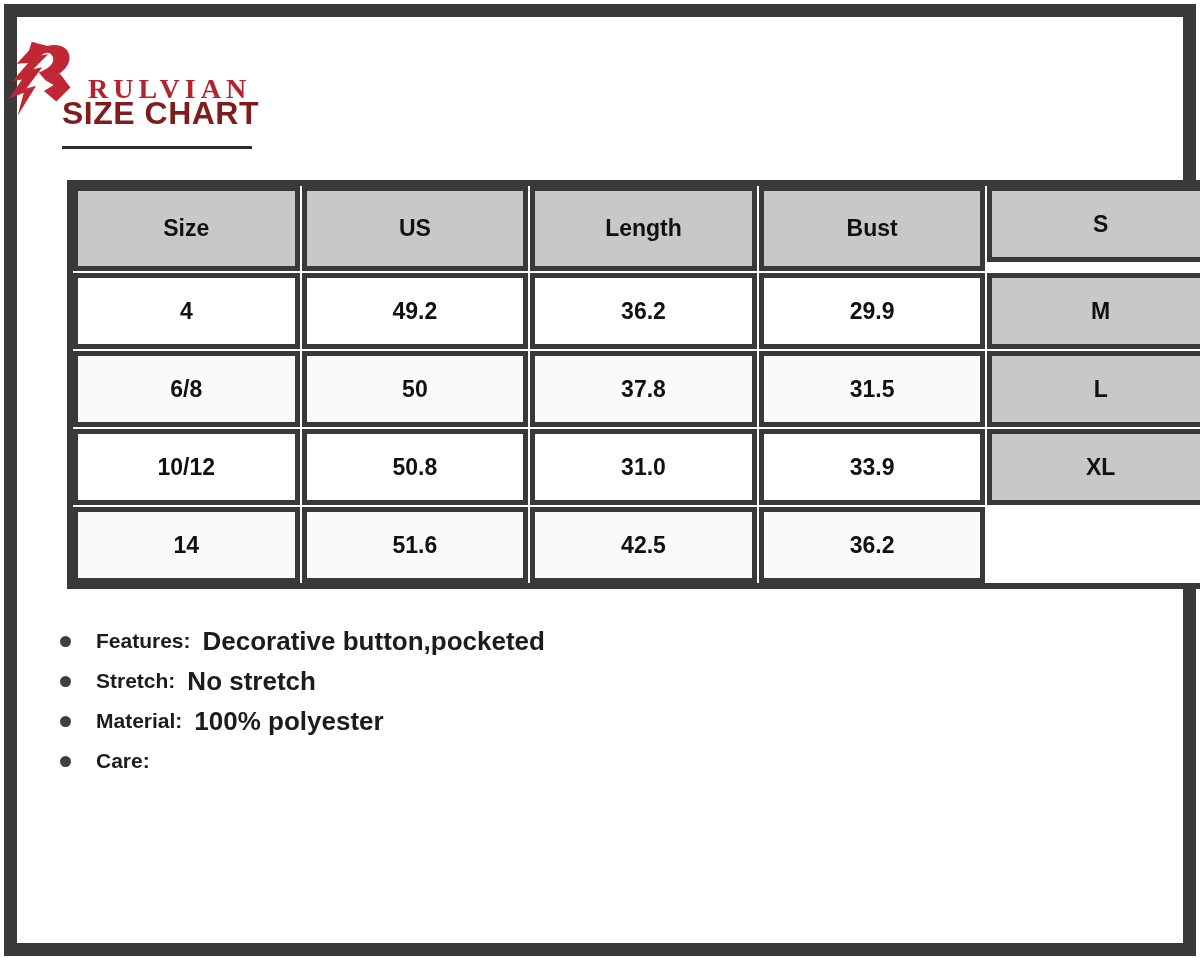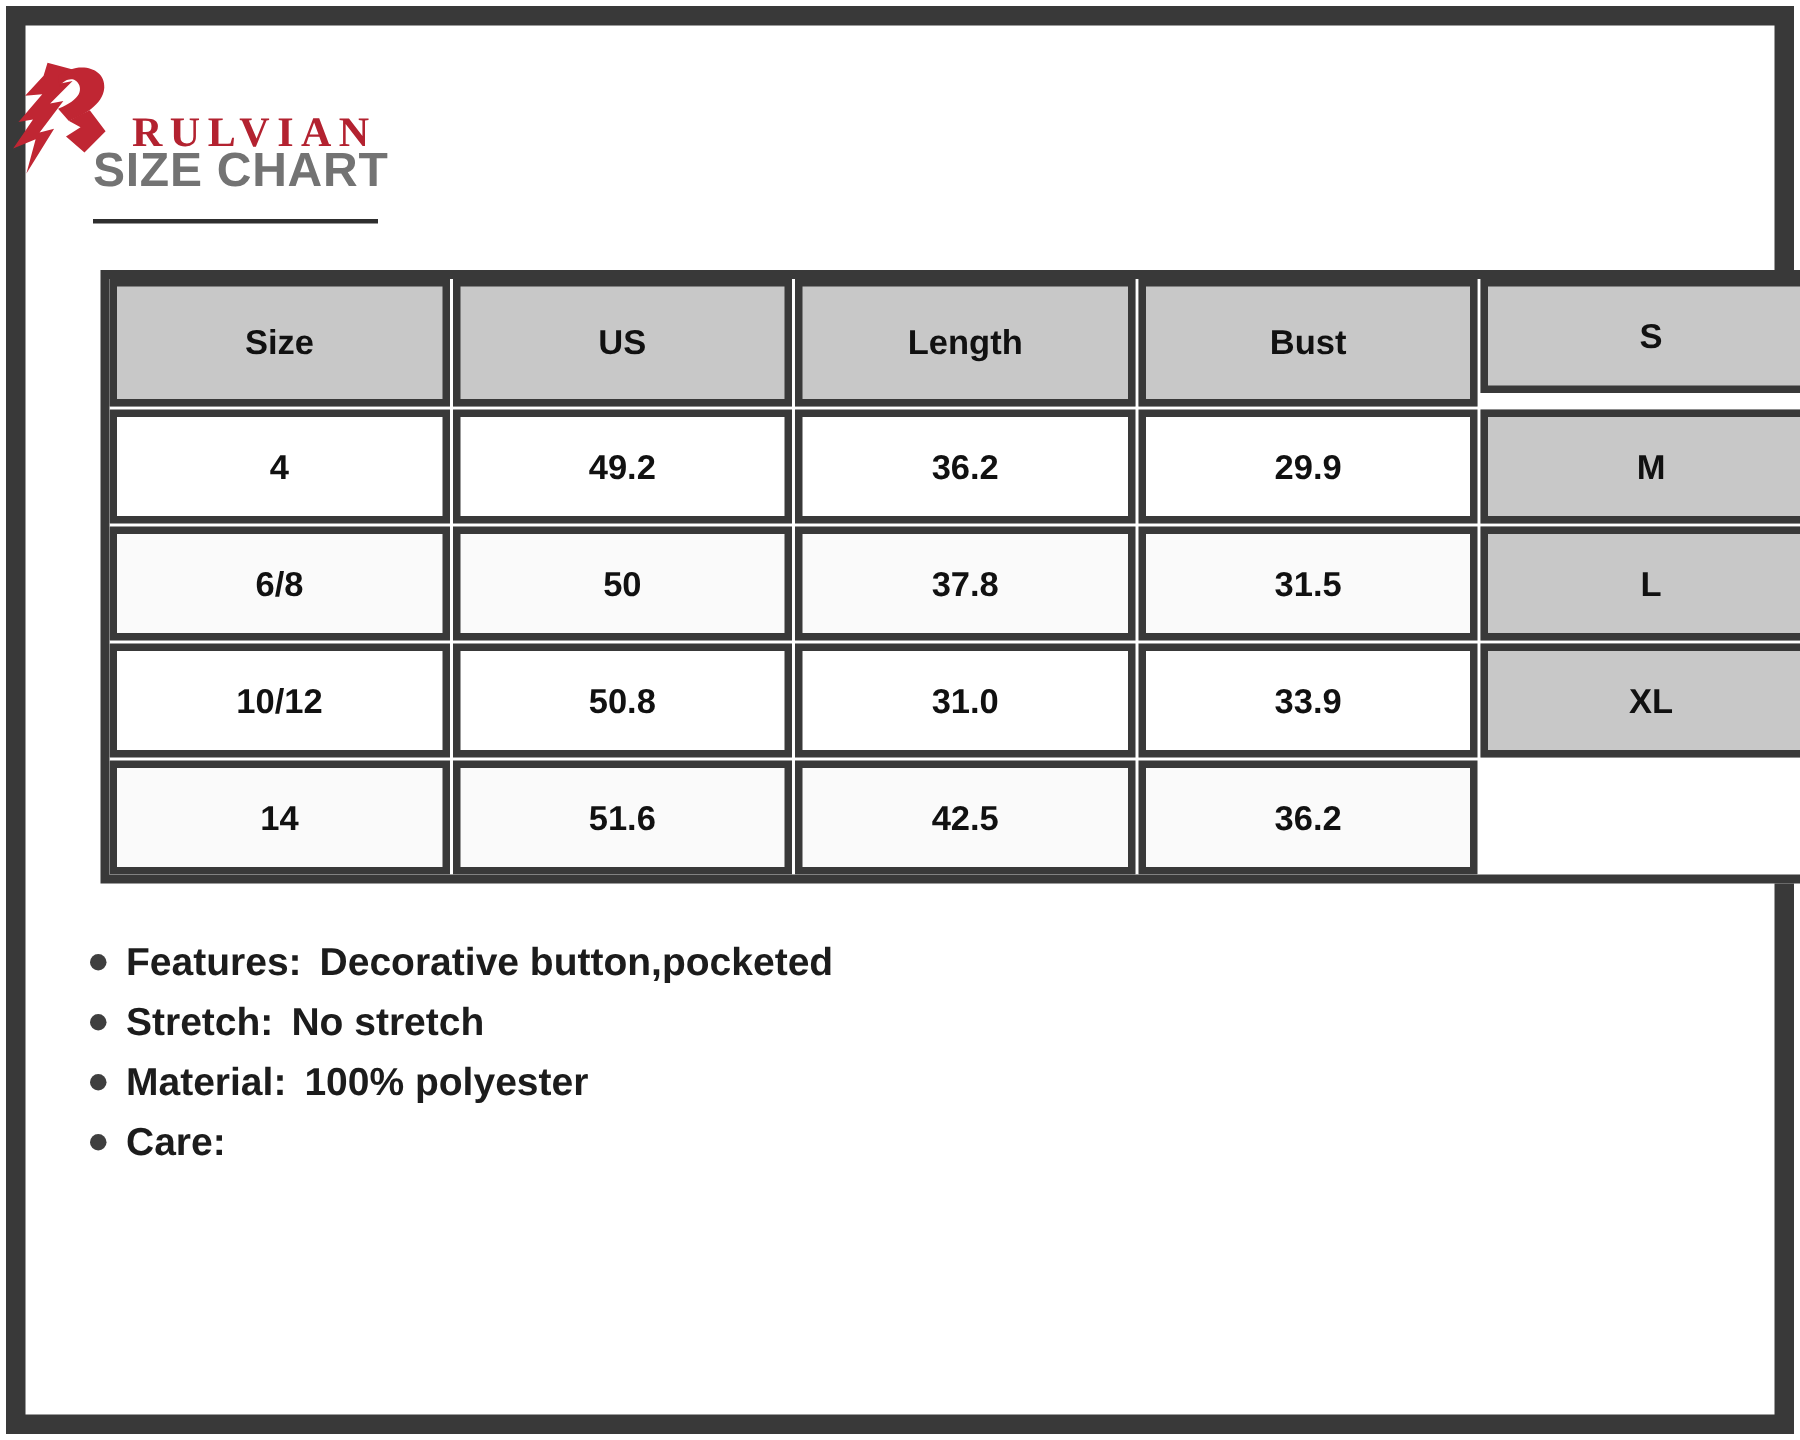--- a/index.html
+++ b/index.html
@@ -13,21 +13,21 @@
   
   .frame {
     position: absolute; top: 4px; left: 4px; right: 4px; bottom: 4px;
     border: 13px solid #393939;
     pointer-events: none;
   }
 
   
   .title-block { position: absolute; left: 62px; top: 97px; }
   .page-title {
-    font-size: 32px; font-weight: bold; color: #737373; letter-spacing: 0.5px;
+    font-size: 32px; font-weight: bold; color: #7f1d1d; letter-spacing: 0.5px;
     line-height: 1;
   }
   .title-underline { margin-top: 17px; width: 190px; height: 3px; background: #2e2e2e; }
 
   
   .logo {
     position: absolute; left: 0; top: 40px; width: 1200px;
     display: flex; align-items: center;
   }
   .logo-mark { width: 88px; height: 88px; }
@@ -56,21 +56,21 @@
   .cell.lab  { background: #c8c8c8; }
   .cell.alt  { background: #fafafa; }
 
   
   .details { position: absolute; left: 60px; top: 621px; }
   .detail-item { display: flex; align-items: center; height: 40px; }
   .dot {
     width: 11px; height: 11px; border-radius: 50%;
     background: #3f3f3f; margin-right: 13px; flex: none;
   }
-  .detail-label { font-size: 26px; font-weight: bold; color: #1c1c1c; white-space: pre; }
+  .detail-label { font-size: 21px; font-weight: bold; color: #1c1c1c; white-space: pre; margin-left: 12px; }
   .detail-value { font-size: 26px; font-weight: bold; color: #1c1c1c; margin-left: 12px; white-space: pre; }
 </style>
 </head>
 <body>
 
 <div class="page">
 
   <div class="frame"></div>
 
   <div class="title-block">

